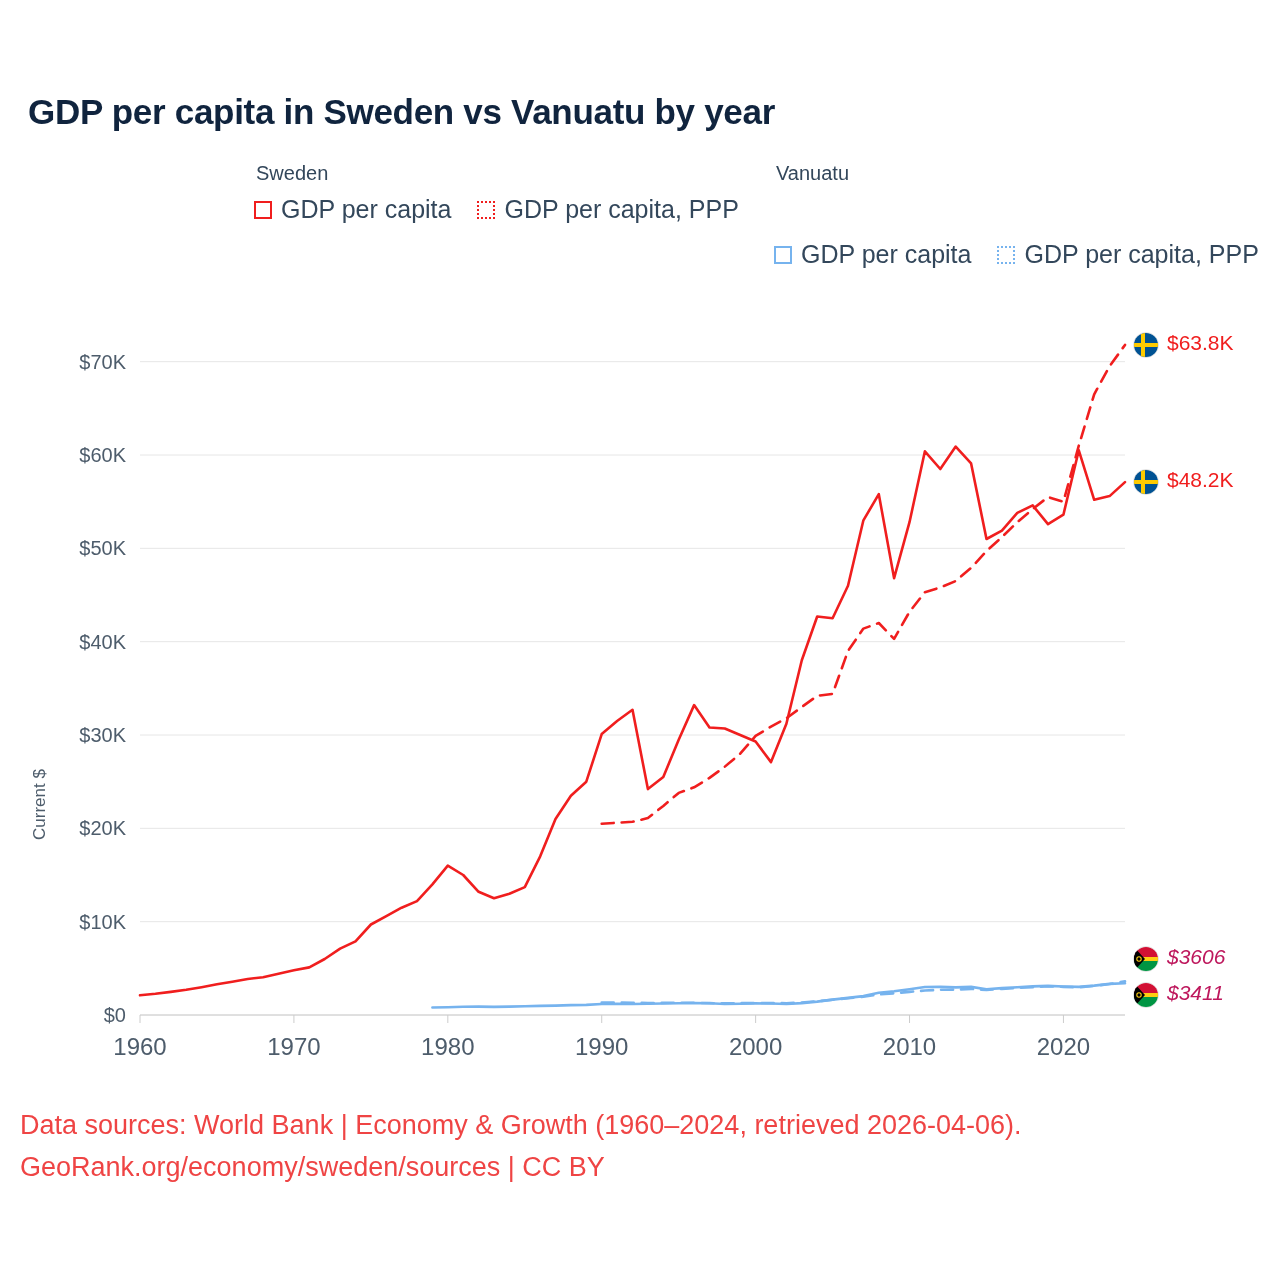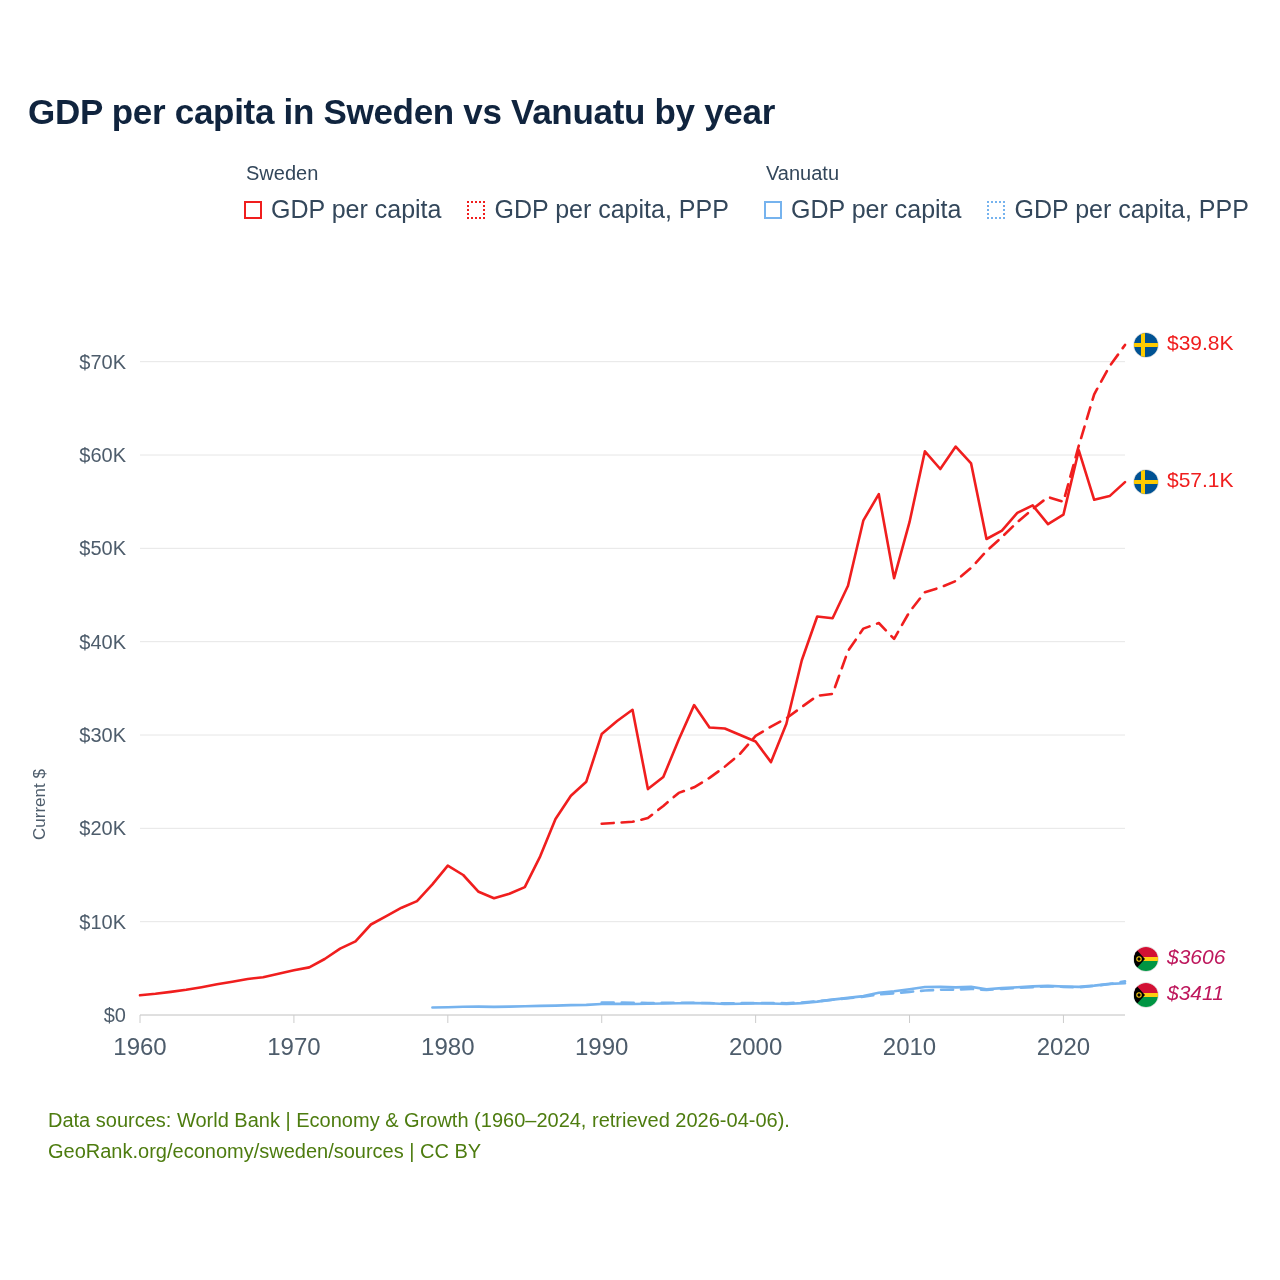--- a/index.html
+++ b/index.html
@@ -25,34 +25,34 @@
     left: 28px;
     top: 92px;
     font-size: 35px;
     font-weight: bold;
     color: #10243e;
     letter-spacing: -0.3px;
   }
   
   .legend {
     position: absolute;
-    left: 244px;
+    left: 254px;
     top: 162px;
     width: 1020px;
   }
   .legend-groups {
     display: flex;
     flex-direction: row;
   }
   .legend-group {
     display: flex;
     flex-direction: column;
   }
   .legend-group.sweden { width: 520px; }
-  .legend-group.vanuatu { width: 500px; }
+  .legend-group.vanuatu { width: 500px; gap: 45px; }
   .legend-group-title {
     font-size: 20px;
     color: #33475b;
     margin-bottom: 10px;
     padding-left: 2px;
   }
   .legend-items {
     display: flex;
     flex-direction: row;
     align-items: center;
@@ -117,24 +117,24 @@
     position: absolute;
     width: 26px;
     height: 26px;
     border-radius: 50%;
     overflow: hidden;
     border: 1px solid rgba(0,0,0,0.12);
     box-sizing: border-box;
   }
   .footer {
     position: absolute;
-    left: 48px;
+    left: 20px;
     top: 1105px;
-    font-size: 20px;
-    color: #4d7c0f;
+    font-size: 27px;
+    color: #ef4444;
     line-height: 1.55;
   }
   .footer div { white-space: nowrap; }
   svg { display: block; }
 </style>
 </head>
 <body>
 
 <div class="page">
 
@@ -212,30 +212,30 @@
         <path d="M601.7 732.6 L617.1 732.5 L632.5 732.8 L647.9 733.0 L663.3 732.9 L678.7 732.7 L694.1 732.8 L709.5 733.1 L724.8 733.4 L740.2 733.1 L755.6 733.0 L771.0 733.1 L786.4 733.2 L801.8 732.5 L817.2 731.3 L832.6 729.7 L848.0 728.3 L863.4 726.7 L878.8 724.5 L894.1 723.3 L909.5 721.9 L924.9 720.5 L940.3 719.8 L955.7 719.6 L971.1 718.9 L986.5 720.0 L1001.9 718.9 L1017.3 717.9 L1032.7 717.2 L1048.0 716.3 L1063.4 716.9 L1078.8 717.3 L1094.2 715.9 L1109.6 714.0 L1125.0 711.3" fill="none" stroke="#76b3ee" stroke-width="2.6" stroke-linejoin="round" stroke-linecap="round" stroke-dasharray="12 8"></path>
       </svg>
 
     <div class="flag-badge" id="flag-se-ppp" style="left: 1133px; top: 61.8667px;">
       <svg viewBox="0 0 24 24" width="24" height="24">
           <rect width="24" height="24" fill="#005293"></rect>
           <rect x="0" y="10" width="24" height="4" fill="#FECB00"></rect>
           <rect x="7" y="0" width="4" height="24" fill="#FECB00"></rect>
         </svg>
     </div>
-    <div class="end-label red" id="lbl-se-ppp" style="left: 1167px; top: 60.8667px;">$39.8K</div>
+    <div class="end-label red" id="lbl-se-ppp" style="left: 1167px; top: 60.8667px;">$63.8K</div>
 
     <div class="flag-badge" id="flag-se-gdp" style="left: 1133px; top: 199.067px;">
       <svg viewBox="0 0 24 24" width="24" height="24">
           <rect width="24" height="24" fill="#005293"></rect>
           <rect x="0" y="10" width="24" height="4" fill="#FECB00"></rect>
           <rect x="7" y="0" width="4" height="24" fill="#FECB00"></rect>
         </svg>
     </div>
-    <div class="end-label red" id="lbl-se-gdp" style="left: 1167px; top: 198.067px;">$57.1K</div>
+    <div class="end-label red" id="lbl-se-gdp" style="left: 1167px; top: 198.067px;">$48.2K</div>
 
     <div class="flag-badge" id="flag-vu-ppp" style="left: 1133px; top: 676.344px;">
       <svg viewBox="0 0 24 24" width="24" height="24">
           <rect width="24" height="12" fill="#D21034"></rect>
           <rect y="12" width="24" height="12" fill="#009543"></rect>
           <rect y="10" width="24" height="4" fill="#FDCE12"></rect>
           <polygon points="0,0 11,12 0,24" fill="#000000"></polygon>
           <polygon points="0,2 8.5,12 0,22" fill="#000000"></polygon>
           <circle cx="5" cy="12" r="2.2" fill="none" stroke="#FDCE12" stroke-width="1.1"></circle>
         </svg>

